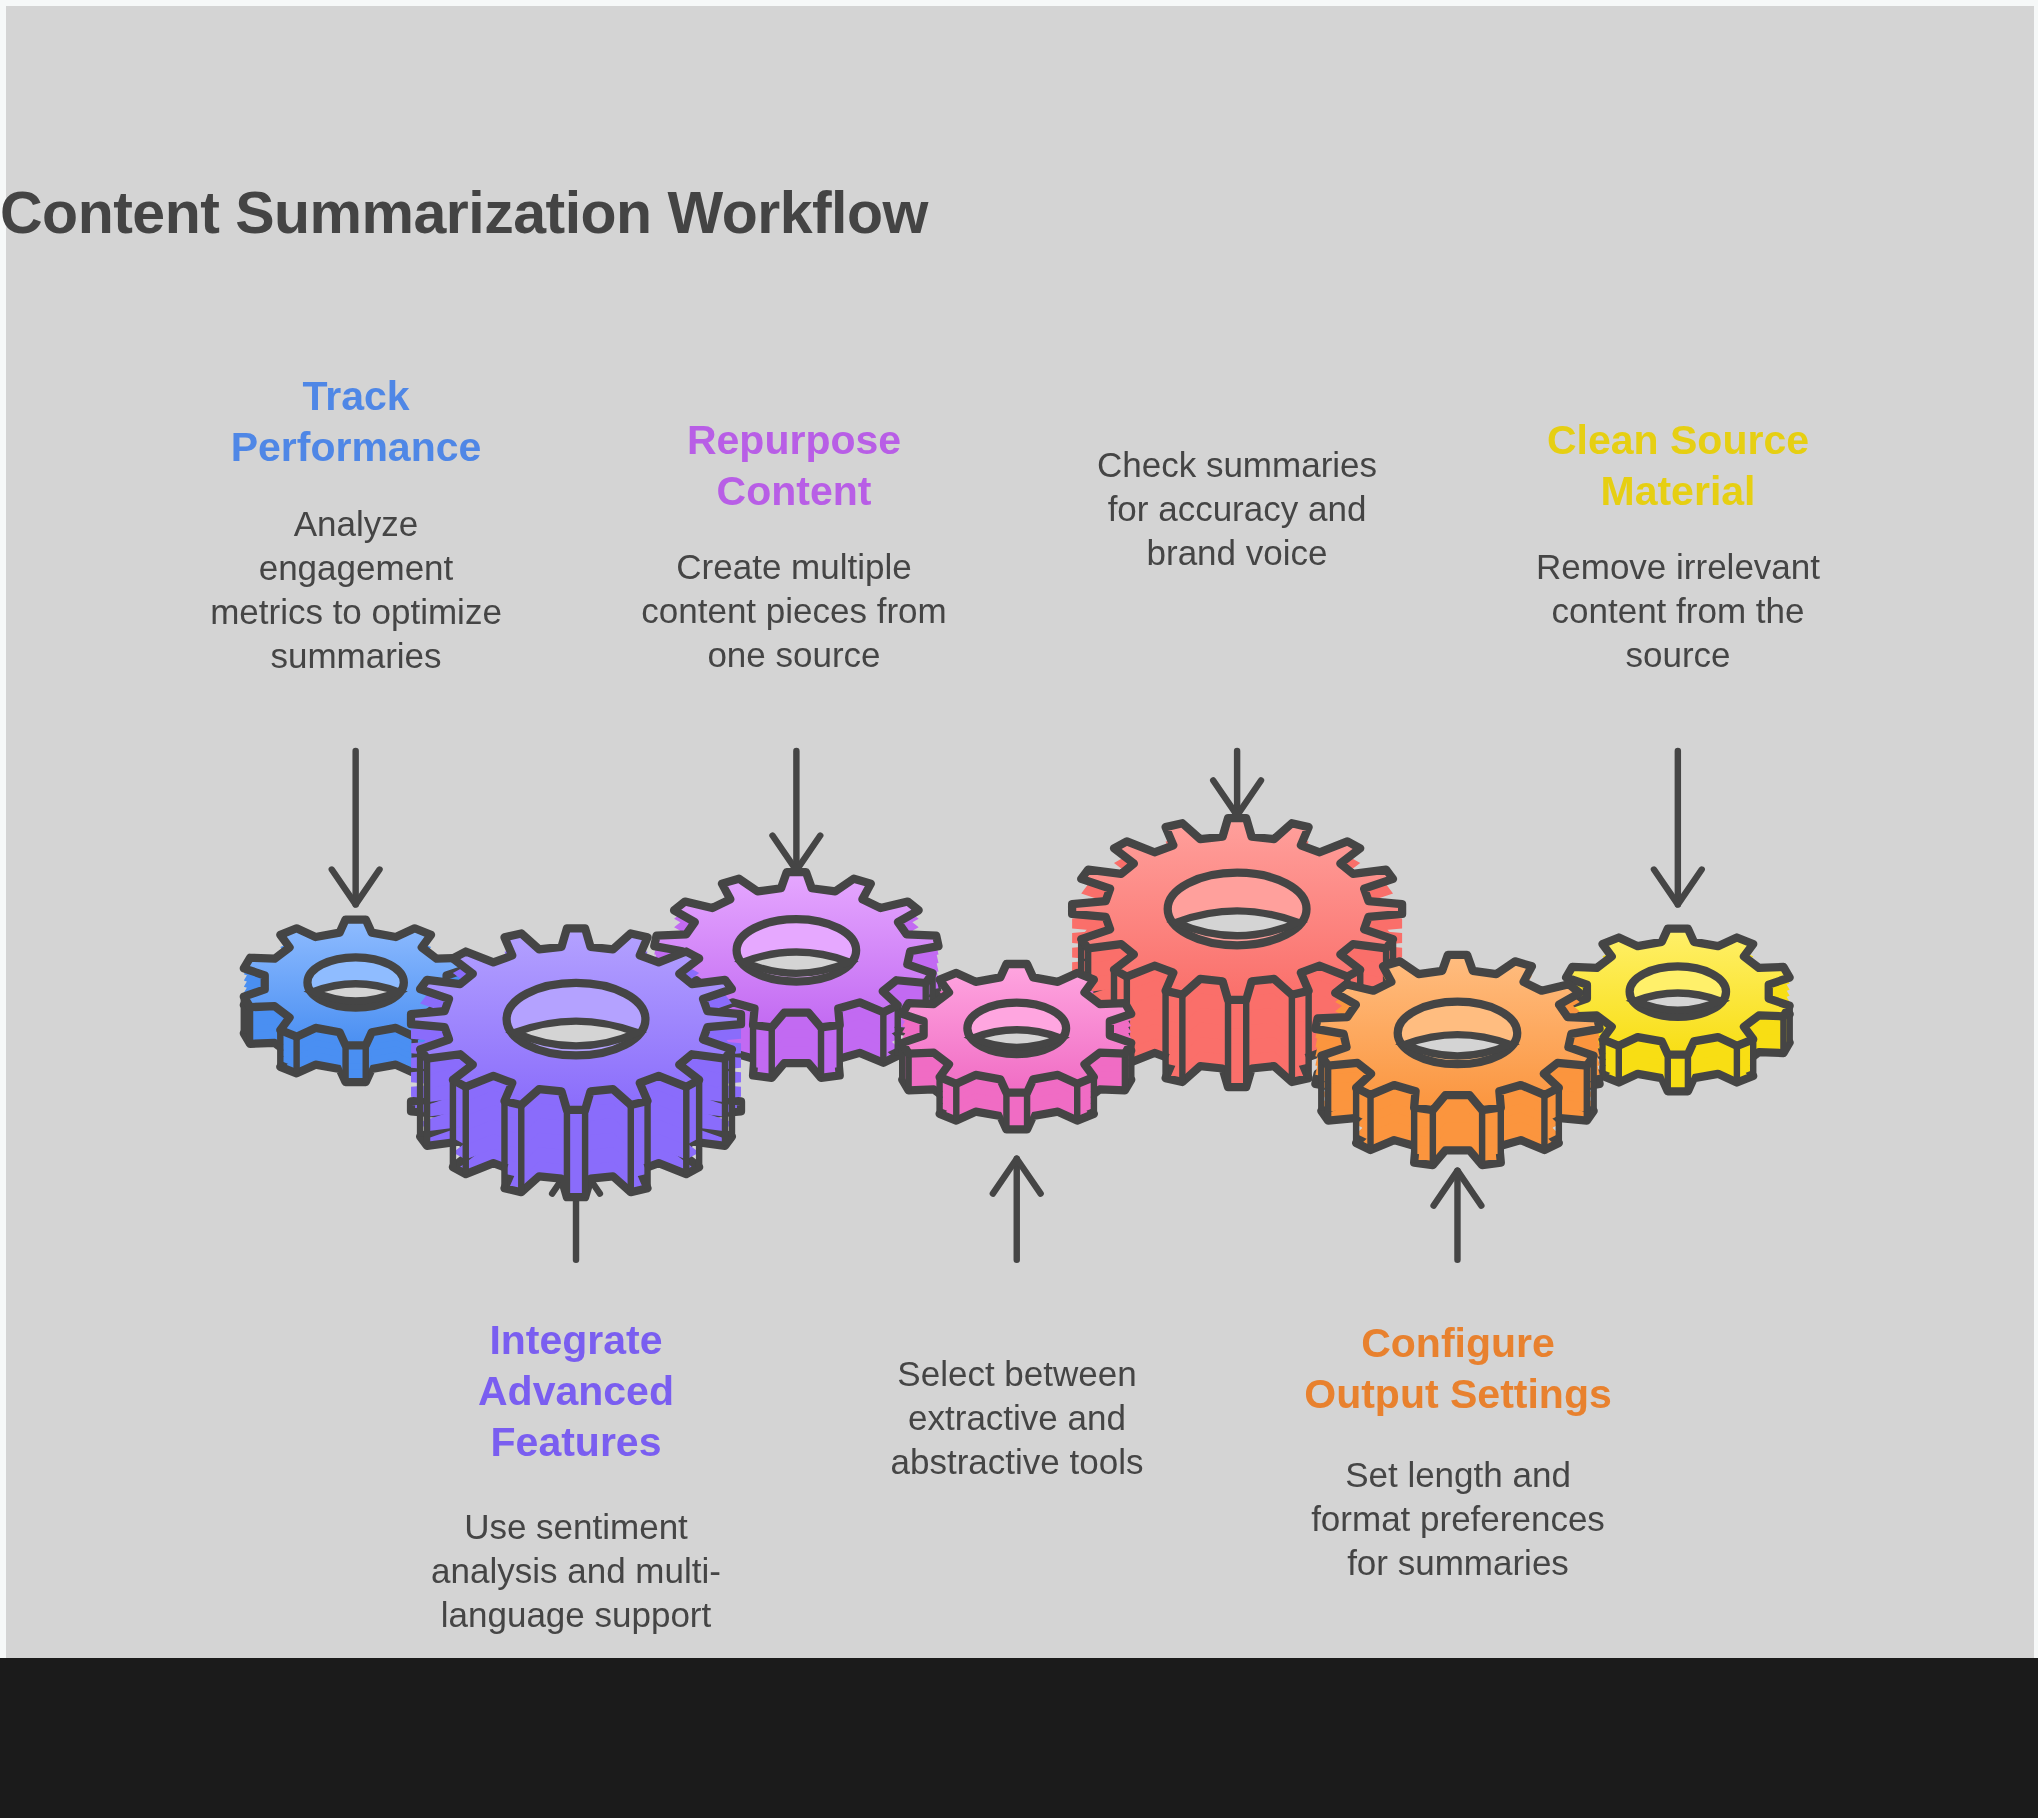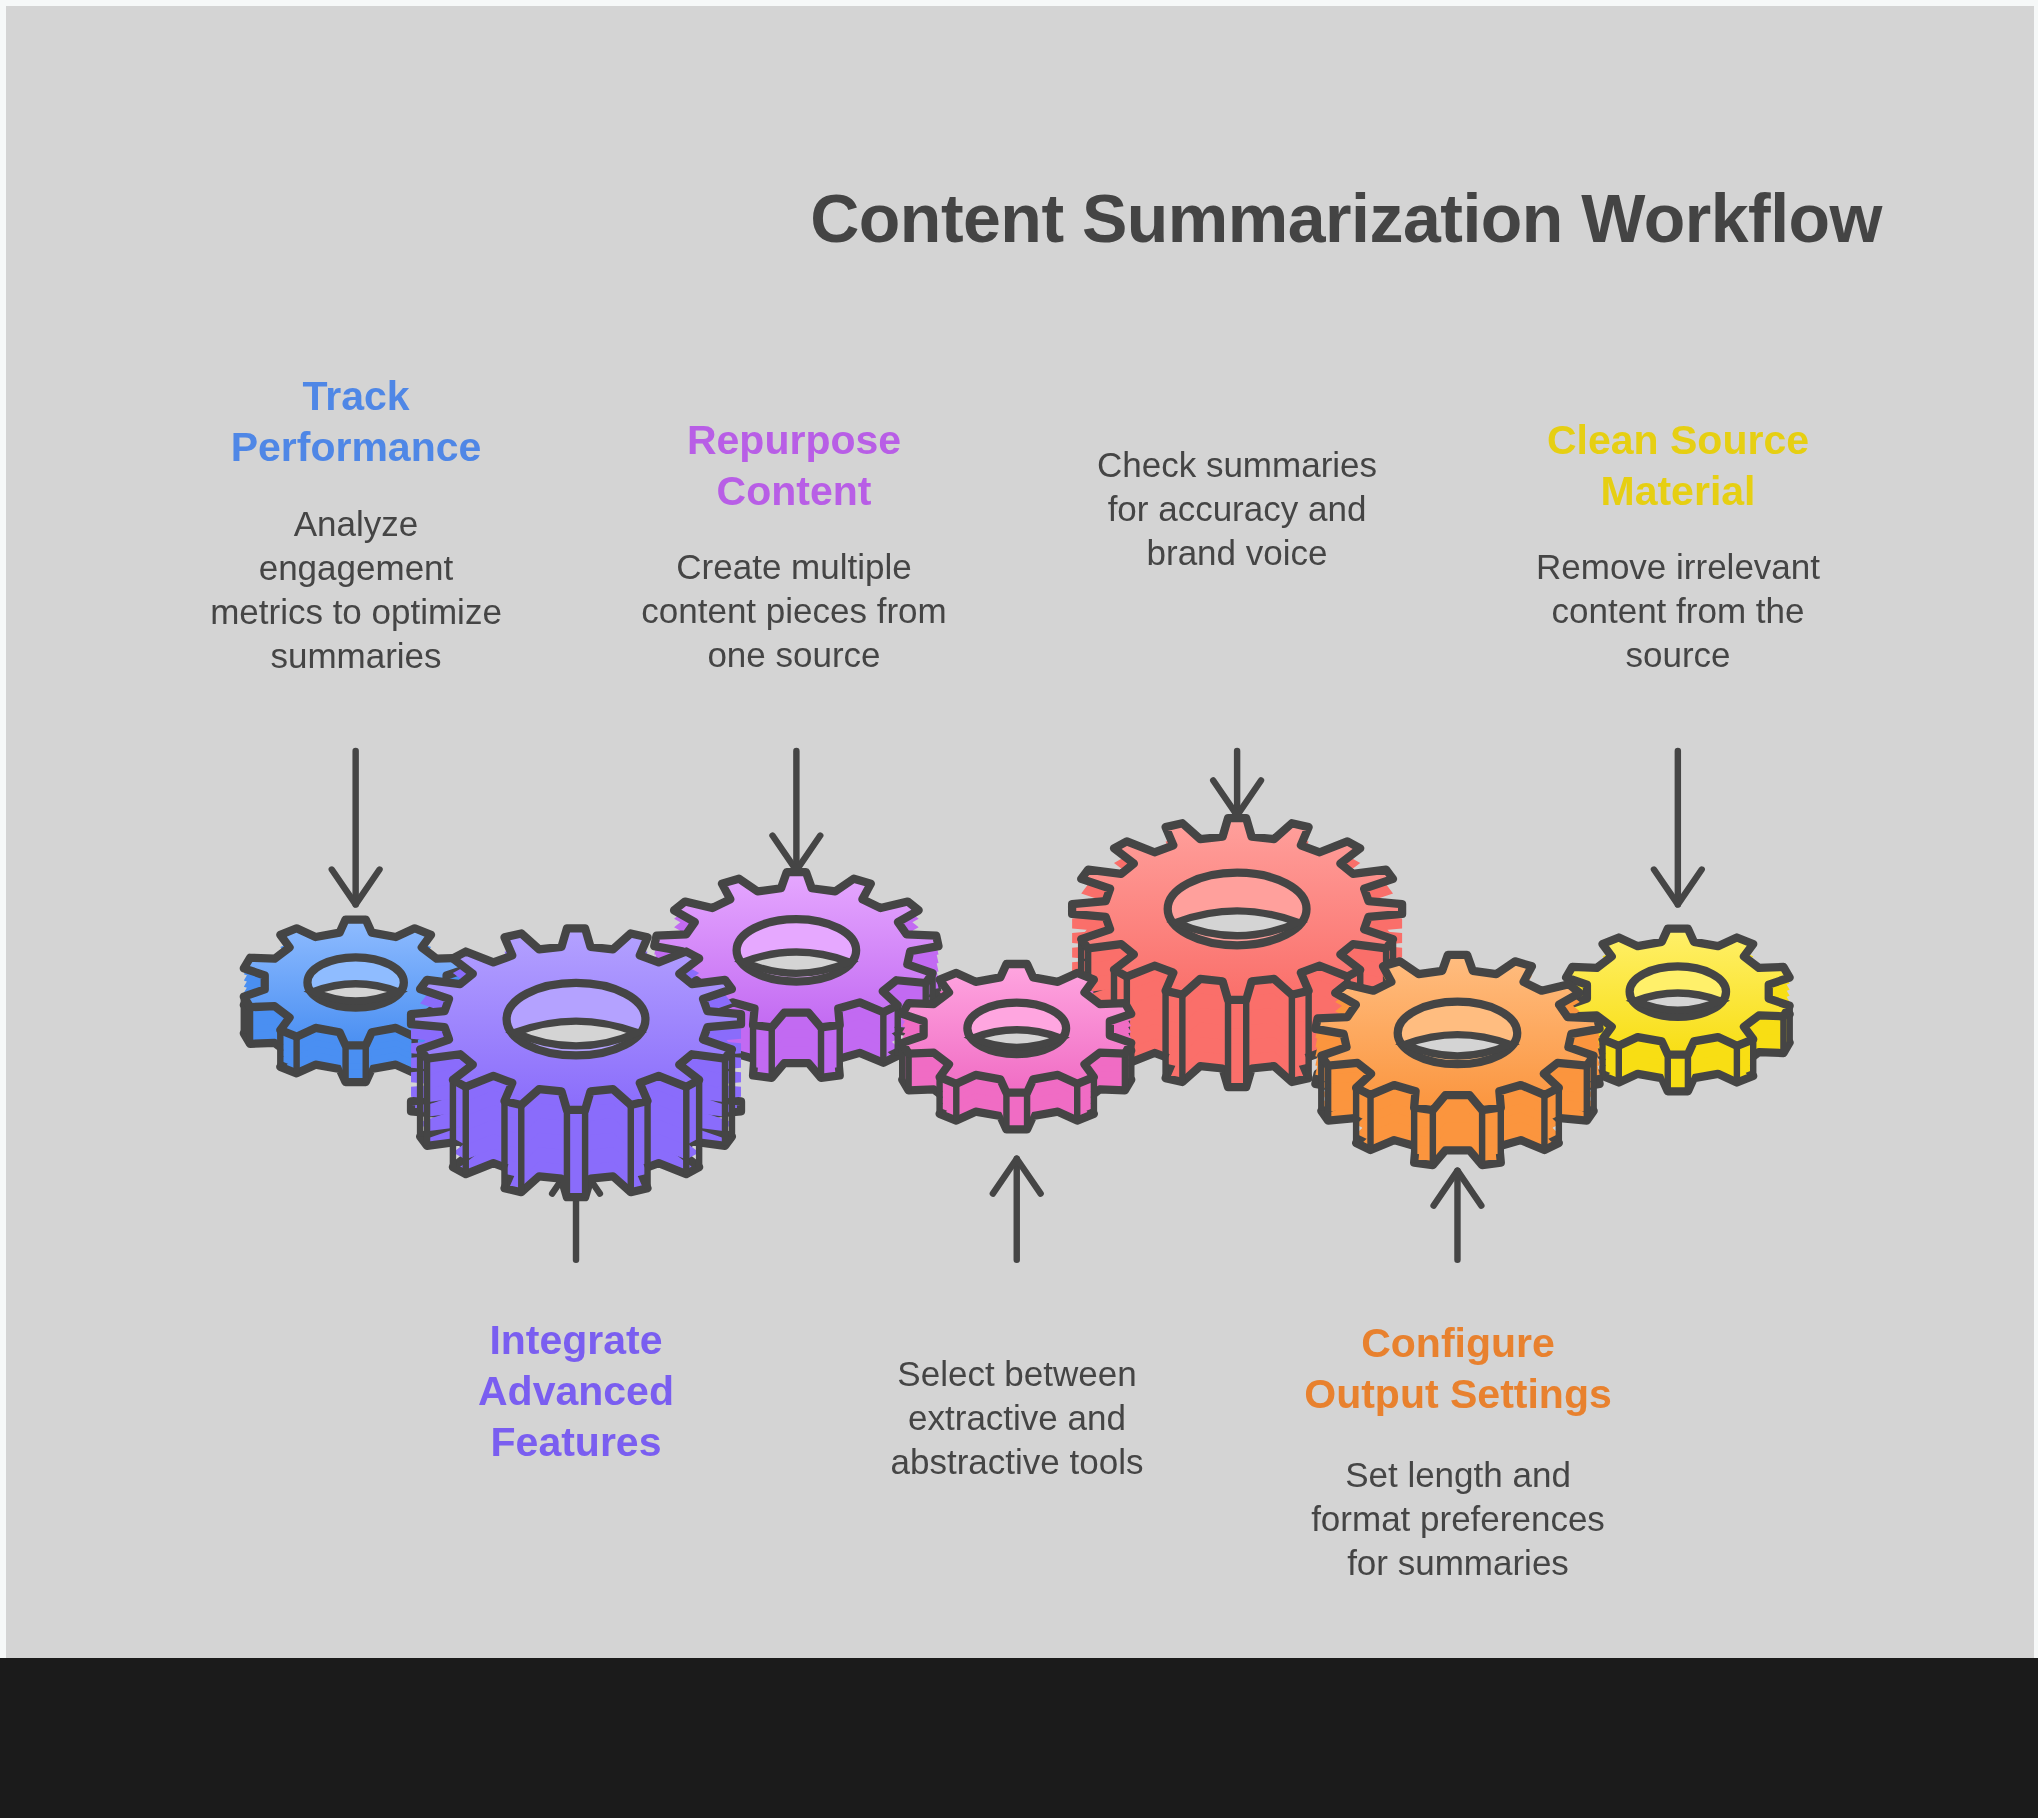--- a/index.html
+++ b/index.html
@@ -10,22 +10,22 @@
   }
   #panel {
     position: absolute; left: 5.5px; top: 5.5px; width: 2028px; height: 1653px;
     background: #d4d4d4;
   }
   #footer-band {
     position: absolute; left: 0; top: 1658px; width: 2039px; height: 161px;
     background: #1b1b1b;
   }
   #title {
-    position: absolute; left: 0; width: 1882px; top: 179px; text-align: right;
-    font-size: 68px; font-weight: bold; color: #444444; letter-spacing: -0.5px;
+    position: absolute; left: 0; width: 1882px; top: 179px; text-align: left;
+    font-size: 59px; font-weight: bold; color: #444444; letter-spacing: -0.5px;
   }
   .step { position: absolute; width: 386px; text-align: center; }
   .step .head {
     font-weight: bold; font-size: 41px; line-height: 51px; white-space: pre-line;
   }
   .step .desc {
     color: #454545; font-size: 35px; line-height: 44px; white-space: pre-line;
   }
   svg#diagram { position: absolute; left: 0; top: 0; }
 </style>
@@ -300,20 +300,23 @@
 Material</div>
   <div class="desc" style="margin-top:27.5px;">Remove irrelevant
 content from the
 source</div>
 </div>
 
 <div class="step" id="lbl-1" style="left:383px; top:1315px;">
   <div class="head" style="color: rgb(122, 94, 240);">Integrate
 Advanced
 Features</div>
+  <div class="desc" style="margin-top:37px;">Use sentiment
+analysis and multi-
+language support</div>
 </div>
 <div class="step" id="lbl-3" style="left:824px; top:1315px;">
   <div class="desc" style="margin-top:37px;">Select between
 extractive and
 abstractive tools</div>
 </div>
 <div class="step" id="lbl-5" style="left:1265px; top:1318px;">
   <div class="head" style="color: rgb(232, 129, 46);">Configure
 Output Settings</div>
   <div class="desc" style="margin-top:33px;">Set length and

